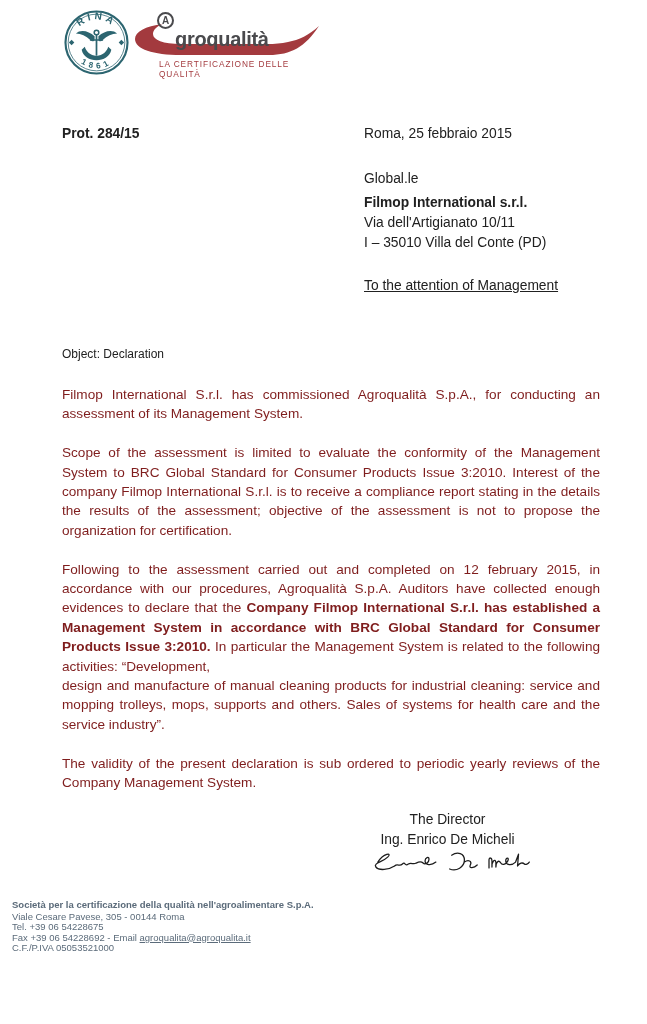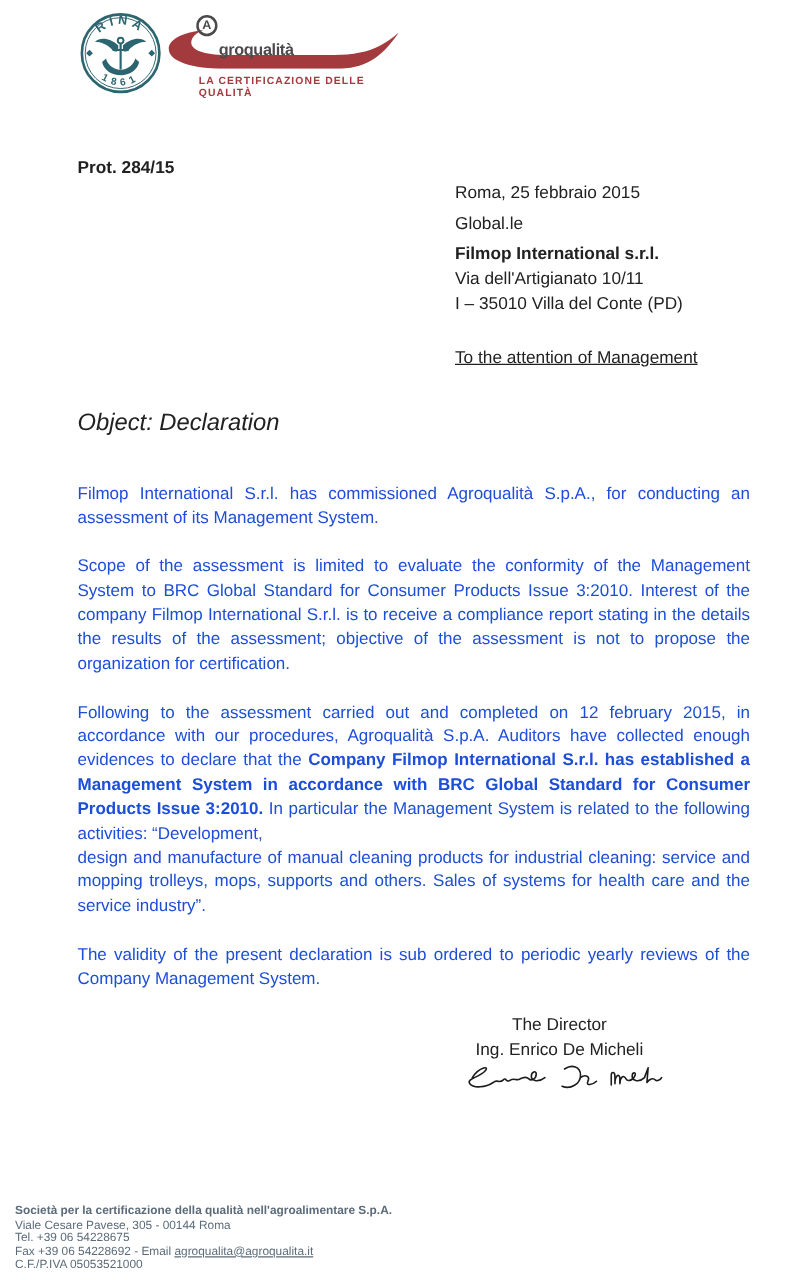--- a/index.html
+++ b/index.html
@@ -14,54 +14,54 @@
   .agro-swoosh { position:absolute; left:0; top:12px; width:186px; height:33px; }
   .agro-brand {
     position:absolute; left:24px; top:0; height:20px;
     display:flex; align-items:center; color:#4a4a4d;
   }
   .a-circle {
     width:13px; height:13px; border:2px solid #4a4a4d; border-radius:50%;
     display:flex; align-items:center; justify-content:center;
     font-size:10px; font-weight:bold; margin-right:1px; color:#4a4a4d;
   }
-  .brand-rest { font-size:13px; font-weight:bold; letter-spacing:-0.3px;margin-top:39px; }
+  .brand-rest { font-size:20px; font-weight:bold; letter-spacing:-0.3px;margin-top:39px; }
   .agro-tagline {
     position:absolute; left:26px; top:49px;
-    font-size:8.3px; font-weight:bold; letter-spacing:0.9px; color:#a33a3e;
+    font-size:8.3px; font-weight:normal; letter-spacing:0.9px; color:#a33a3e;
   }
 
   
   .prot { position:absolute; left:62px; top:124px; font-size:13.8px; line-height:19px;font-weight:bold; }
   .right-col { position:absolute; left:364px; top:124px; width:240px; height:175px; font-size:13.8px; }
   .right-col > div { position:absolute; left:0; line-height:19px; white-space:nowrap; }
-  .rc-date { top:0;margin-top:20px; }
+  .rc-date { top:0; }
   .rc-salutation { top:45px; }
   .rc-company { top:69px; font-weight:bold; }
   .rc-addr1 { top:89px; }
   .rc-addr2 { top:109px; }
   .rc-attn { top:152px;text-decoration:underline; }
 
   
-  .object { position:absolute; left:62px; top:328px; font-size:19px;font-style:italic; }
+  .object { position:absolute; left:62px; top:347px; font-size:12px; }
   .paras { position:absolute; left:62px; top:385px; width:538px; }
   .paras p {
     margin:0 0 19.4px 0; font-size:13.6px; line-height:19.4px;
-    text-align:justify; color:#1d4ed8;
+    text-align:justify; color:#7f1d1d;
   }
   .paras p span.bold { font-weight:bold; }
 
   .director-block {
     position:absolute; left:350px; top:810px; width:195px;
     text-align:center; font-size:13.8px; line-height:19.8px;
   }
   .signature-svg { position:absolute; left:368px; top:849px; width:182px; height:36px; }
 
   
-  .footer { position:absolute; left:12px; top:964px; color:#5b6b7a; font-size:9.5px; line-height:10.4px; }
+  .footer { position:absolute; left:12px; top:900px; color:#5b6b7a; font-size:9.5px; line-height:10.4px; }
   .footer .f-bold { font-weight:bold; margin-bottom:1.5px; }
   .footer .f-line span { white-space:pre-wrap; }
   .footer a.email { color:#5b6b7a; text-decoration:underline; cursor:pointer; }
 </style>
 </head>
 <body>
 
 <div class="page">
 
   <div class="rina-logo">

